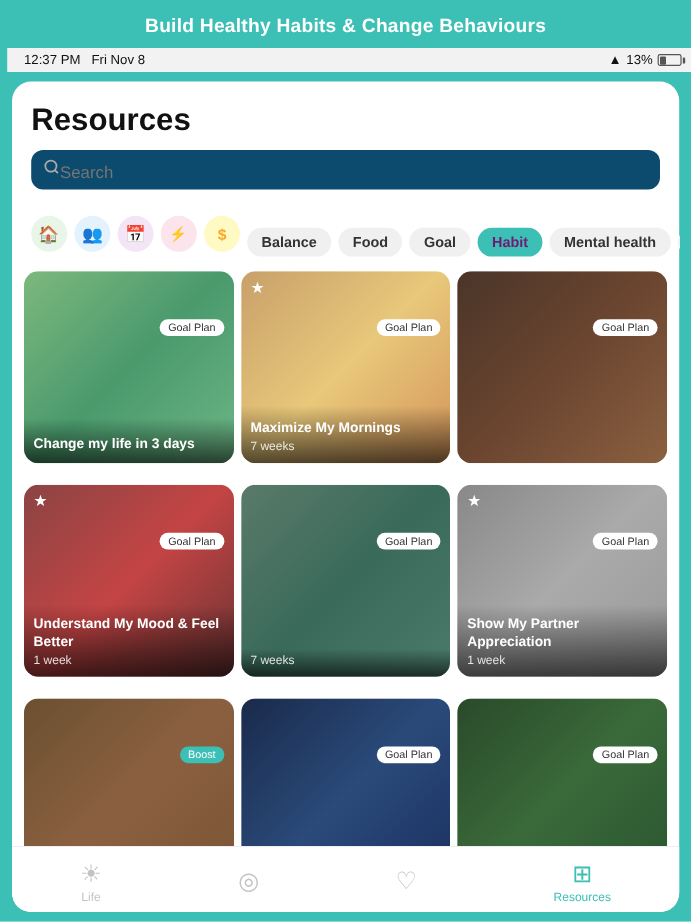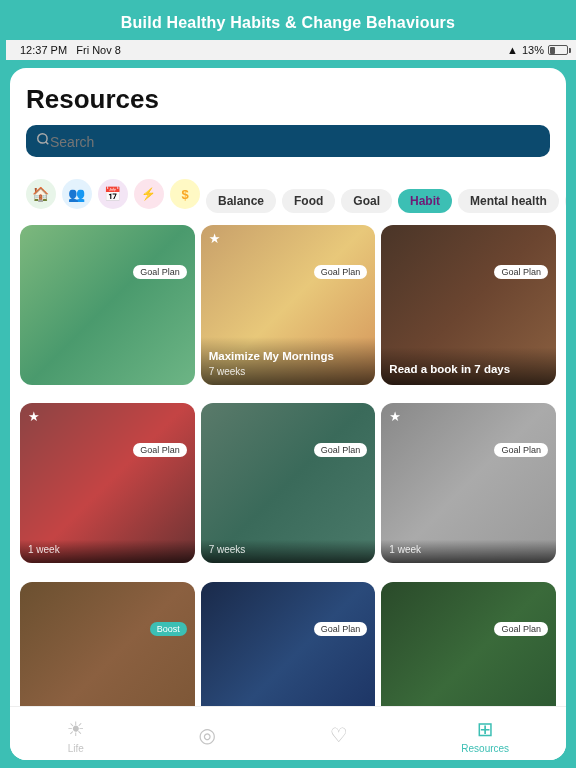--- a/index.html
+++ b/index.html
@@ -305,66 +305,68 @@
     <button class="filter-chip active">Habit</button>
     <button class="filter-chip inactive">Mental health</button>
     <button class="filter-chip inactive">Mindfulness</button>
 
   </div>
 
   <div class="grid-container">
 
     <div class="grid-item">
       <div class="card-bg card-1">
+        <div class="card-overlay">
+          <div class="card-title">Change my life in 3 days</div>
+        </div>
         <span class="badge">Goal Plan</span>
       </div>
     </div>
 
     <div class="grid-item">
       <div class="card-bg card-2">
         <div class="card-overlay">
           <div class="card-title">Maximize My Mornings</div>
           <div class="card-duration">7 weeks</div>
         </div>
         <span class="badge">Goal Plan</span>
         <span class="star-btn">★</span>
       </div>
     </div>
 
     <div class="grid-item">
       <div class="card-bg card-3">
-        <div class="card-overlay">
-          <div class="card-title">Read a book in 7 days</div>
-        </div>
         <span class="badge">Goal Plan</span>
       </div>
     </div>
 
     <div class="grid-item">
       <div class="card-bg card-4">
         <div class="card-overlay">
+          <div class="card-title">Understand My Mood &amp; Feel Better</div>
           <div class="card-duration">1 week</div>
         </div>
         <span class="badge">Goal Plan</span>
         <span class="star-btn">★</span>
       </div>
     </div>
 
     <div class="grid-item">
       <div class="card-bg card-5">
         <div class="card-overlay">
           <div class="card-duration">7 weeks</div>
         </div>
         <span class="badge">Goal Plan</span>
       </div>
     </div>
 
     <div class="grid-item">
       <div class="card-bg card-6">
         <div class="card-overlay">
+          <div class="card-title">Show My Partner Appreciation</div>
           <div class="card-duration">1 week</div>
         </div>
         <span class="badge">Goal Plan</span>
         <span class="star-btn">★</span>
       </div>
     </div>
 
     <div class="grid-item">
       <div class="card-bg card-7">
         <div class="card-overlay"></div>

